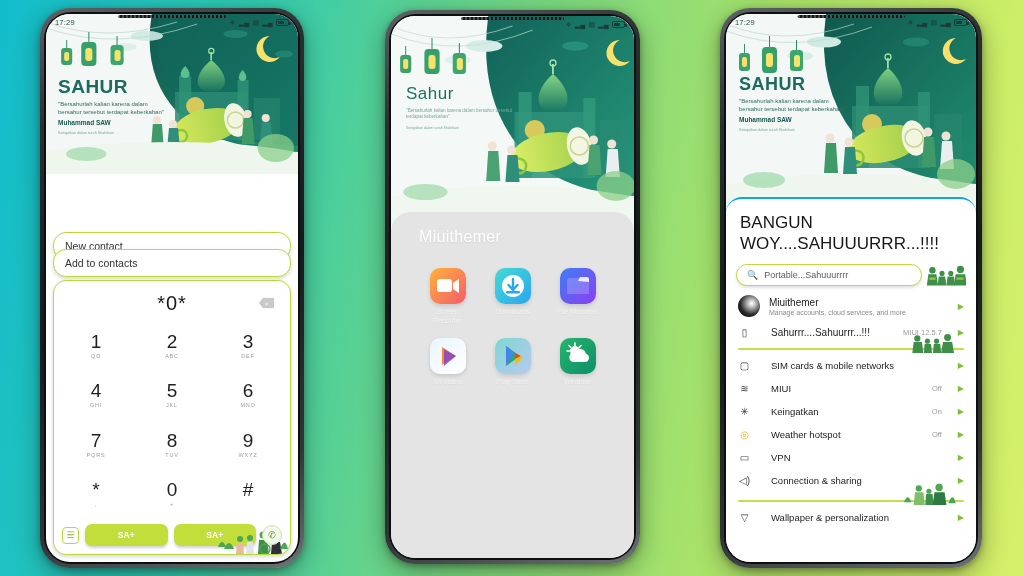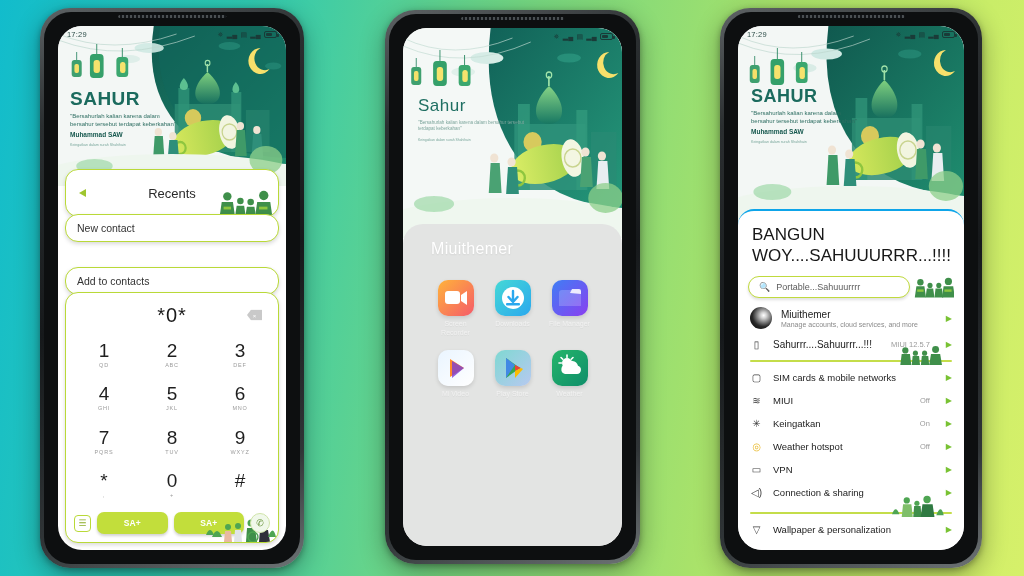--- a/index.html
+++ b/index.html
@@ -17,21 +17,21 @@
     position: absolute;
     border-radius: 30px;
     background: linear-gradient(160deg,#5e6365 0%, #2b2f31 18%, #16191b 50%, #303537 82%, #6d7375 100%);
     padding: 4px;
     box-shadow: 0 8px 26px rgba(0,0,0,.33), 0 2px 6px rgba(0,0,0,.3);
   }
   .phone .inner-frame {
     width: 100%; height: 100%;
     border-radius: 27px;
     background: #0d0f10;
-    padding: 14px;
+    padding: 2px;
     overflow: hidden;
     position: relative;
   }
   .screen {
     width: 100%; height: 100%;
     border-radius: 24px;
     overflow: hidden;
     position: relative;
     background: #fff;
   }
@@ -103,22 +103,22 @@
     border-right:7px solid #9fc62f;
   }
   .recents-label { font-size:13px; color:#2a2a2a; }
   .fam-img { position:absolute; right:4px; bottom:0px; height:28px; }
 
   .rowcard {
     position:absolute; left:7px; right:7px; height:28px;
     display:flex; align-items:center; padding-left:11px;
     font-size:10.5px; color:#333;
   }
-  #p1-newcontact { top:45px; }
-  #p1-addcontact { top:98px; }
+  #p1-newcontact { top:75px; }
+  #p1-addcontact { top:92px; }
 
   .keypad-card {
     position:absolute; left:7px; right:7px; top:123px; bottom:7px;
     overflow:hidden; display:flex; flex-direction:column;
   }
   .dial-display {
     height:36px; display:flex; align-items:center; justify-content:center;
     position:relative; margin-top:4px;
   }
   .dial-number { font-size:20px; color:#1a1a1a; letter-spacing:1px; }
@@ -196,21 +196,21 @@
   }
   .acct-name { font-size:10px; color:#1c1c1c; }
   .acct-desc { font-size:7px; color:#8a8a8a; margin-top:1px; }
   .arrow { color:#79c233; font-size:8px; margin-left:auto; flex:none;}
 
   .set-row {
     display:flex; align-items:center; gap:10px;
     padding:0 12px; height:23px; position:relative;
   }
   .set-ico { width:13px; text-align:center; font-size:10px; color:#3d3d3d; flex:none; }
-  .set-label { font-size:9.5px; color:#1c1c1c; }
+  .set-label { font-size:9.5px; color:#1c1c1c;margin-left:10px; }
   .set-val { font-size:7.5px; color:#9a9a9a; margin-left:auto; }
   .set-row .arrow { margin-left:6px; }
   .divider-lime { height:1.6px; background:#c4dd4a; margin:4px 12px; border-radius:2px; position:relative;}
   .inline-fam { position:absolute; right:8px; height:22px; z-index:3; pointer-events:none;}
 </style>
 </head>
 <body>
 
 <div class="stage">
 
@@ -322,40 +322,20 @@
 
         <div class="hdr-text" style="left:12px; top:62px; width:115px;">
           <div class="hdr-title" style="font-size:19px;">SAHUR</div>
           <div class="hdr-quote" style="font-size:6px; margin-top:3px;">"Bersahurlah kalian karena dalam bersahur tersebut terdapat keberkahan"</div>
           <div class="hdr-author" style="font-size:6.5px; margin-top:3px;">Muhammad SAW</div>
           <div class="hdr-sub" style="font-size:3.6px; margin-top:5px;">Keingatkan dalam surah Shahihain</div>
         </div>
 
         <div class="p1-sheet">
 
-          <div class="card-outline recents-card">
-            <span class="recents-back"></span>
-            <span class="recents-label">Recents</span>
-            <svg class="fam-img" viewBox="0 0 60 30">
-              <g fill="#3f8f4a">
-                <circle cx="10" cy="9" r="4.5"></circle>
-                  <path d="M4 15 h12 l2 14 h-16z"></path>
-                <circle cx="24" cy="14" r="3.5"></circle>
-                  <path d="M20 19 h8 l1.5 10 h-11z"></path>
-                <circle cx="35" cy="15" r="3.5"></circle>
-                  <path d="M31 20 h8 l1.5 9 h-11z"></path>
-                <circle cx="49" cy="8" r="5"></circle>
-                  <path d="M42 15 h14 l2 14 h-18z"></path>
-              </g>
-              <g fill="#8dc63f">
-                  <rect x="6" y="20" width="8" height="3"></rect>
-                  <rect x="44" y="20" width="9" height="3"></rect>
-                </g>
-            </svg>
-          </div>
 
           <div class="card-outline rowcard" id="p1-newcontact">
             <span>New contact</span>
           </div>
 
           <div class="card-outline rowcard" id="p1-addcontact">
             <span>Add to contacts</span>
           </div>
 
           <div class="card-outline keypad-card">

